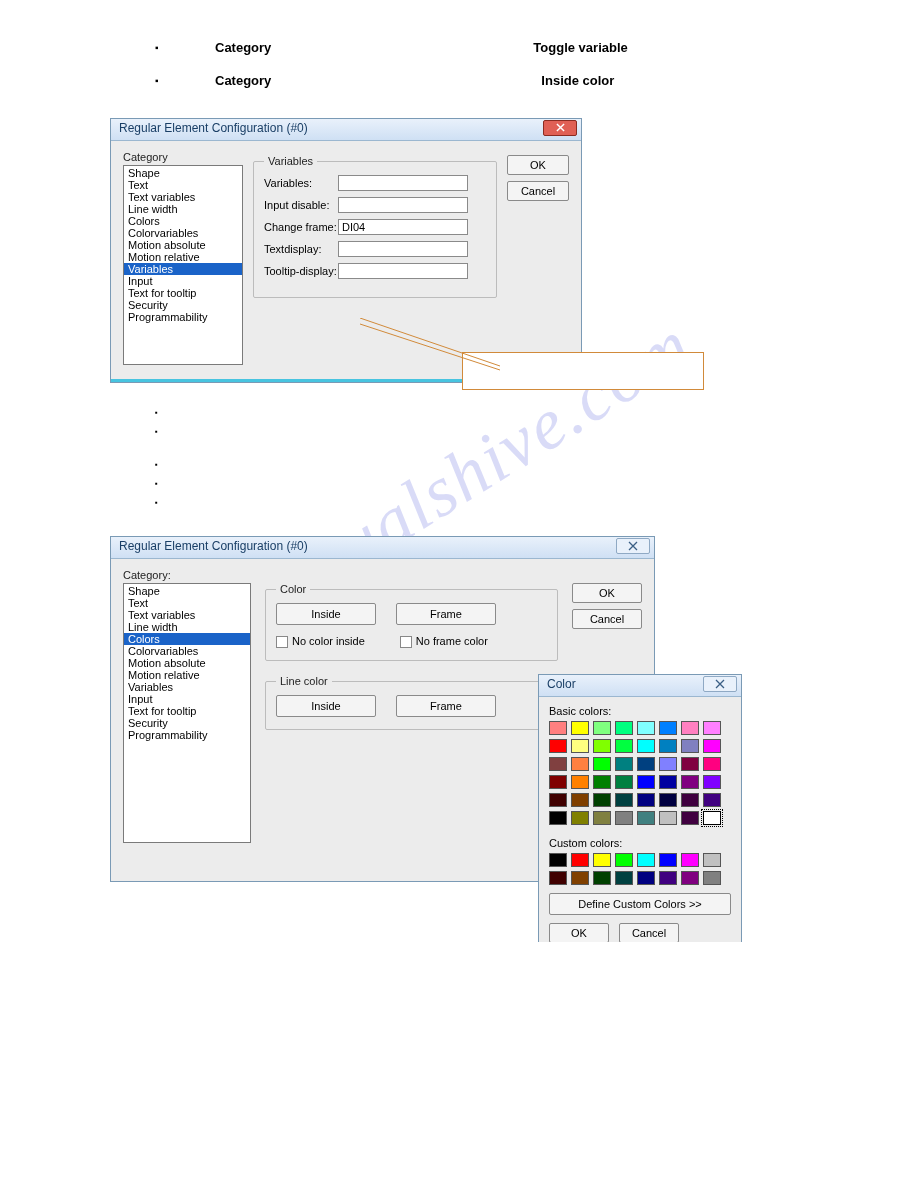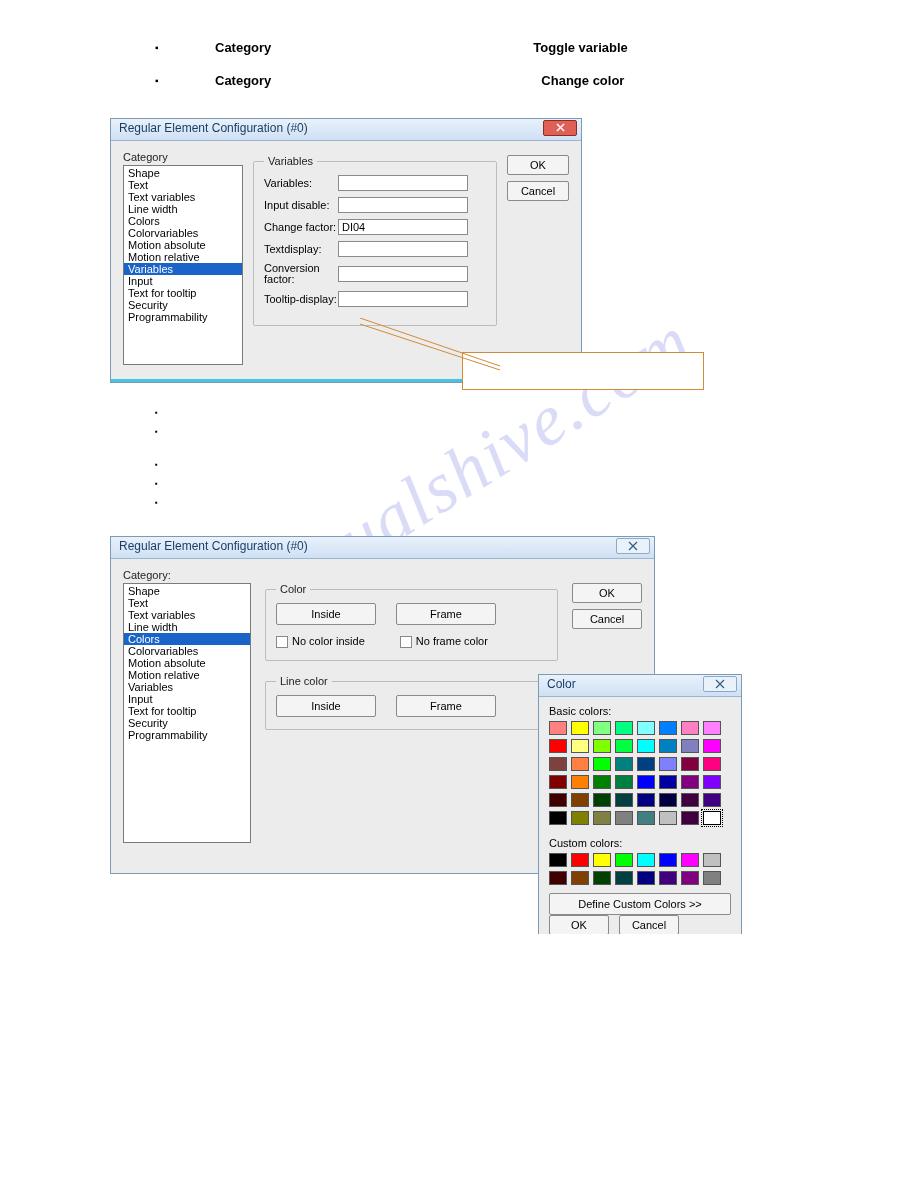--- a/index.html
+++ b/index.html
@@ -118,21 +118,21 @@
 <div class="watermark">manualshive.com</div>
 
 <div class="content-row">
   <span class="bullet"></span>
   <span class="label1">Category</span>
   <span class="label2" style="margin-left:262px">Toggle variable</span>
 </div>
 <div class="content-row" style="margin-bottom:30px">
   <span class="bullet"></span>
   <span class="label1">Category</span>
-  <span class="label2" style="margin-left:270px">Change color</span>
+  <span class="label2" style="margin-left:270px">Inside color</span>
 </div>
 
 <div class="dialog" style="width:472px;">
   <div class="titlebar">
     <span>Regular Element Configuration (#0)</span>
     <span class="closebtn">
       <svg viewBox="0 0 10 10">
           <path d="M1 1 L9 9 M9 1 L1 9" stroke="#fff" stroke-width="1.6"></path>
         </svg>
     </span>
@@ -161,29 +161,25 @@
         <legend>Variables</legend>
         <div class="formrow">
             <span class="lbl">Variables:</span>
             <div class="txtinput" style="width:130px"></div>
           </div>
         <div class="formrow">
             <span class="lbl">Input disable:</span>
             <div class="txtinput" style="width:130px"></div>
           </div>
         <div class="formrow">
-            <span class="lbl">Change factor:</span>
+            <span class="lbl">Change frame:</span>
             <div class="txtinput" style="width:130px">DI04</div>
           </div>
         <div class="formrow">
             <span class="lbl">Textdisplay:</span>
-            <div class="txtinput" style="width:130px"></div>
-          </div>
-        <div class="formrow">
-            <span class="lbl">Conversion factor:</span>
             <div class="txtinput" style="width:130px"></div>
           </div>
         <div class="formrow">
             <span class="lbl">Tooltip-display:</span>
             <div class="txtinput" style="width:130px"></div>
           </div>
       </fieldset>
     </div>
     <div style="flex:0 0 auto;padding-top:4px;">
       <div class="winbtn">OK</div>
@@ -213,21 +209,21 @@
 
   <div class="dialog" style="width:545px;position:relative;">
     <div class="titlebar">
       <span>Regular Element Configuration (#0)</span>
       <span class="closebtn2">
         <svg width="10" height="10" viewBox="0 0 10 10">
             <path d="M1 1 L9 9 M9 1 L1 9" stroke="#3a5f85" stroke-width="1.3"></path>
           </svg>
       </span>
     </div>
-    <div class="dialog-body" style="display:flex;gap:14px;padding-bottom:30px;">
+    <div class="dialog-body" style="display:flex;gap:14px;padding-bottom:38px;">
       <div>
         <span class="cat-label">Category:</span>
         <div class="listbox" id="listbox2" style="height:260px;width:128px;">
             <div>Shape</div>
             <div>Text</div>
             <div>Text variables</div>
             <div>Line width</div>
             <div class="sel">Colors</div>
             <div>Colorvariables</div>
             <div>Motion absolute</div>
@@ -339,20 +335,20 @@
           <div class="sw" style="background: rgb(192, 192, 192);"></div>
           <div class="sw" style="background: rgb(64, 0, 0);"></div>
           <div class="sw" style="background: rgb(128, 64, 0);"></div>
           <div class="sw" style="background: rgb(0, 64, 0);"></div>
           <div class="sw" style="background: rgb(0, 64, 64);"></div>
           <div class="sw" style="background: rgb(0, 0, 128);"></div>
           <div class="sw" style="background: rgb(64, 0, 128);"></div>
           <div class="sw" style="background: rgb(128, 0, 128);"></div>
           <div class="sw" style="background: rgb(128, 128, 128);"></div>
         </div>
-      <div class="winbtn-wide" style="width:100%;">Define Custom Colors &gt;&gt;</div>
+      <div class="winbtn-wide" style="width:100%;margin-bottom:8px;">Define Custom Colors &gt;&gt;</div>
       <div style="display:flex;gap:10px;">
         <div class="winbtn" style="width:60px;">OK</div>
         <div class="winbtn" style="width:60px;">Cancel</div>
       </div>
     </div>
   </div>
 </div>
 
 </body></html>

